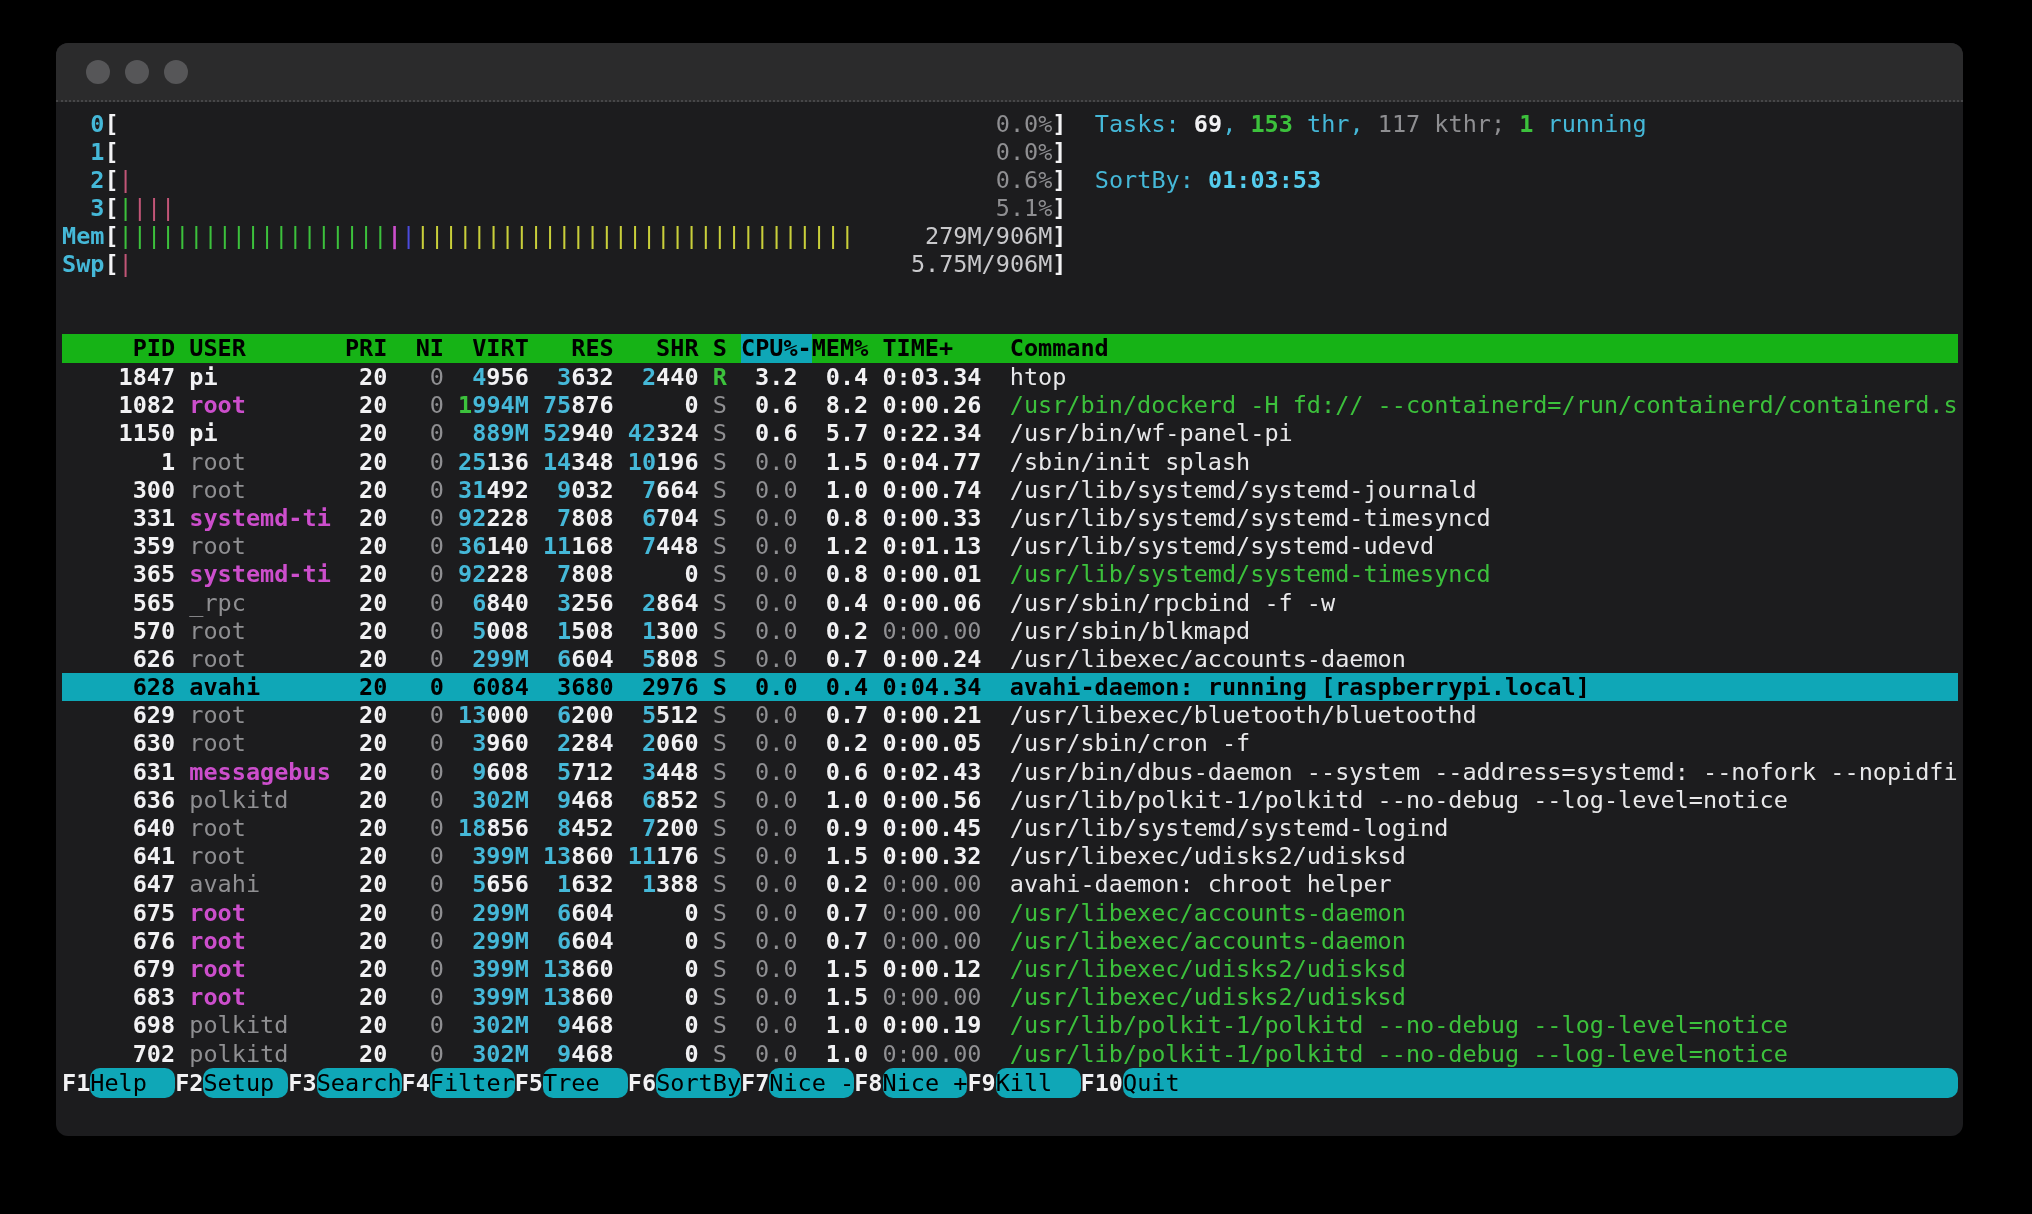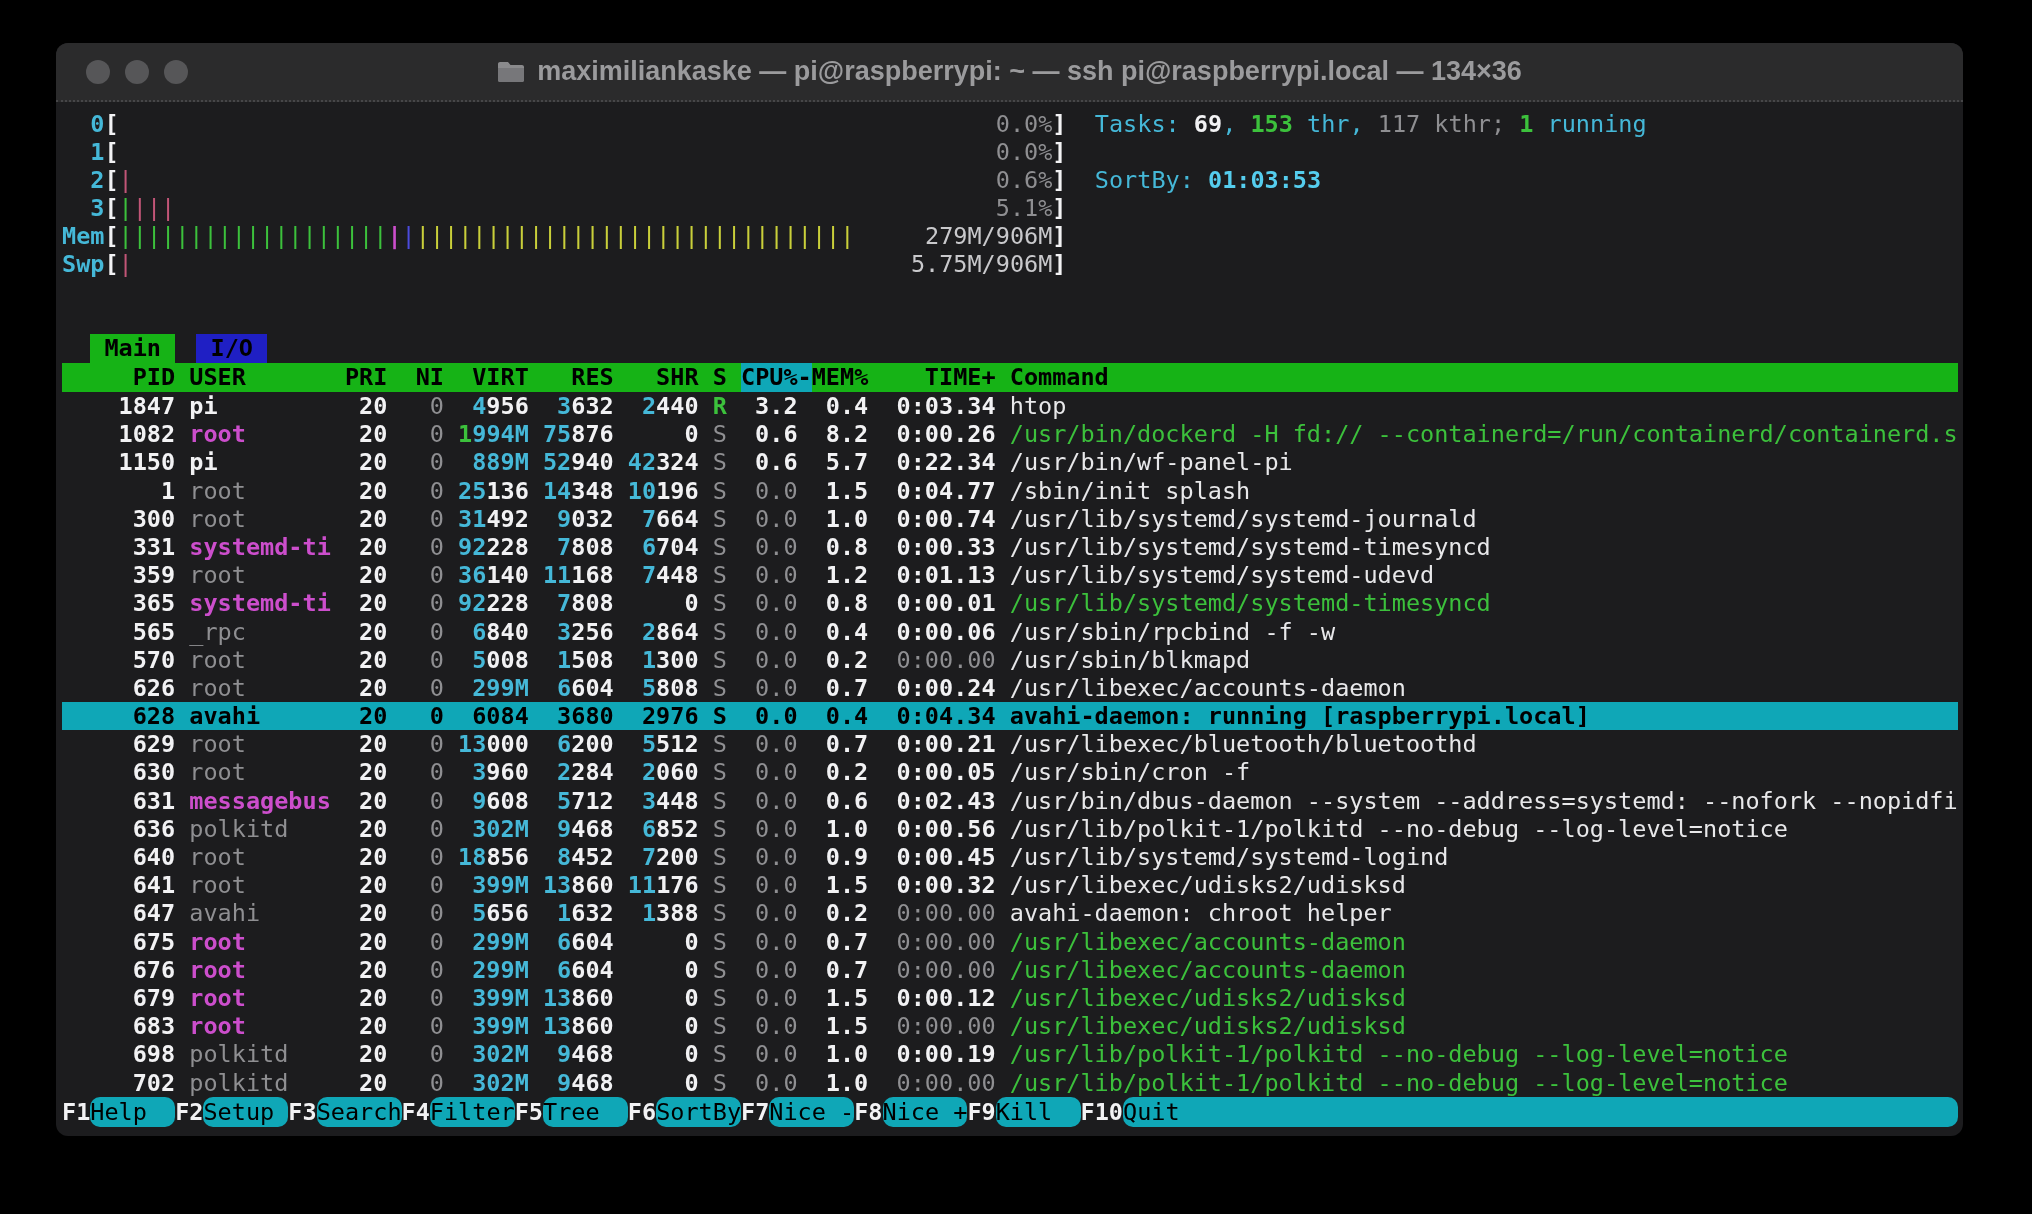--- a/index.html
+++ b/index.html
@@ -34,21 +34,21 @@
   .prow{height:28.2px;line-height:28.2px;}
   .row{display:flex;column-gap:1ch;width:134ch;white-space:pre;}
   .c-pid{width:8ch;text-align:right;}
   .c-user{width:10ch;}
   .c-pri{width:3ch;text-align:right;}
   .c-ni{width:3ch;text-align:right;}
   .c-virt,.c-res,.c-shr{width:5ch;text-align:right;}
   .c-s{width:1ch;}
   .c-cpu{width:4ch;text-align:right;overflow:visible;}
   .c-mem{width:4ch;text-align:right;}
-  .c-time{width:8ch;text-align:right;}
+  .c-time{width:8ch;}
   .c-cmd{flex:1;overflow:hidden;}
   .hl-sort{display:inline-block;width:5ch;background:#0fa7b7;text-align:left;}
   .sel{background:#0fa7b7;}
   .sel span{color:#000 !important;font-weight:bold;}
   
   .t-white{color:#f2f2f4;font-weight:bold;}
   .t-plain{color:#e8e8ea;}
   .t-gray{color:#8f8f92;}
   .t-lgray{color:#c9c9cc;}
   .t-cyan{color:#45b8d8;}
@@ -69,40 +69,32 @@
 </head>
 <body>
 
 <div class="window">
   <div class="titlebar">
     <div class="lights">
       <div class="light"></div>
       <div class="light"></div>
       <div class="light"></div>
     </div>
-    <div class="wtitle">
-      <svg class="ficon" viewBox="0 0 28 24">
-        <path fill="#8a8a8c" d="M1 4c0-1.1.9-2 2-2h8l2.5 3H25c1.1 0 2 .9 2 2v13c0 1.1-.9 2-2 2H3c-1.1 0-2-.9-2-2V4z"></path>
-        <path fill="#77777a" d="M1 8h26v12c0 1.1-.9 2-2 2H3c-1.1 0-2-.9-2-2V8z"></path>
-      </svg>
-      <span>maximiliankaske — pi@raspberrypi: ~ — ssh pi@raspberrypi.local — 134×36</span>
-    </div>
   </div>
 
   <div class="term">
     <div id="meter-lines">
         <div class="line"><span class="mlabel">0</span><span class="brk">[</span><span class="mbar"><span class="mval t-gray">0.0%</span></span><span class="brk">]</span><span class="minfo"><span class="t-cyan">Tasks: </span><span class="t-white">69</span><span class="t-cyan">, </span><span class="t-green">153</span><span class="t-cyan"> thr, </span><span class="t-gray">117 kthr</span><span class="t-gray">; </span><span class="t-green">1</span><span class="t-cyan"> running</span></span></div>
         <div class="line"><span class="mlabel">1</span><span class="brk">[</span><span class="mbar"><span class="mval t-gray">0.0%</span></span><span class="brk">]</span></div>
         <div class="line"><span class="mlabel">2</span><span class="brk">[</span><span class="mbar"><span class="t-rose">|</span><span class="mval t-gray">0.6%</span></span><span class="brk">]</span><span class="minfo"><span class="t-cyan">SortBy: </span><span class="t-cyanb">01:03:53</span></span></div>
         <div class="line"><span class="mlabel">3</span><span class="brk">[</span><span class="mbar"><span class="t-greenc">|</span><span class="t-rose">|||</span><span class="mval t-gray">5.1%</span></span><span class="brk">]</span></div>
         <div class="line"><span class="mlabel">Mem</span><span class="brk">[</span><span class="mbar"><span class="t-greenc">|||||||||||||||||||</span><span class="t-magenta">|</span><span class="t-blue">|</span><span class="t-yellow">|||||||||||||||||||||||||||||||</span><span class="mval t-lgray">279M/906M</span></span><span class="brk">]</span></div>
         <div class="line"><span class="mlabel">Swp</span><span class="brk">[</span><span class="mbar"><span class="t-rose">|</span><span class="mval t-lgray">5.75M/906M</span></span><span class="brk">]</span></div>
       </div>
     <div class="spacer"></div>
-    <div class="tabs" id="tabs"><span class="tab tab-main">Main</span><span class="tab tab-io">I/O</span></div>
     <div class="hdr row" id="hdr-row"><span class="c-pid">PID</span><span class="c-user">USER</span><span class="c-pri">PRI</span><span class="c-ni">NI</span><span class="c-virt">VIRT</span><span class="c-res">RES</span><span class="c-shr">SHR</span><span class="c-s">S</span><span class="c-cpu"><span class="hl-sort">CPU%-</span></span><span class="c-mem">MEM%</span><span class="c-time">TIME+</span><span class="c-cmd">Command</span></div>
     <div id="rows">
         <div class="prow row"><span class="c-pid"><span class="t-white">1847</span></span><span class="c-user"><span class="t-white">pi</span></span><span class="c-pri"><span class="t-white">20</span></span><span class="c-ni"><span class="t-gray">0</span></span><span class="c-virt"><span class="t-num">4</span><span class="t-white">956</span></span><span class="c-res"><span class="t-num">3</span><span class="t-white">632</span></span><span class="c-shr"><span class="t-num">2</span><span class="t-white">440</span></span><span class="c-s"><span class="t-green">R</span></span><span class="c-cpu"><span class="t-white">3.2</span></span><span class="c-mem"><span class="t-white">0.4</span></span><span class="c-time"><span class="t-white">0:03.34</span></span><span class="c-cmd"><span class="t-plain">htop</span></span></div>
         <div class="prow row"><span class="c-pid"><span class="t-white">1082</span></span><span class="c-user"><span class="t-magenta">root</span></span><span class="c-pri"><span class="t-white">20</span></span><span class="c-ni"><span class="t-gray">0</span></span><span class="c-virt"><span class="t-green">1</span><span class="t-num">994M</span></span><span class="c-res"><span class="t-num">75</span><span class="t-white">876</span></span><span class="c-shr"><span class="t-white">0</span></span><span class="c-s"><span class="t-gray">S</span></span><span class="c-cpu"><span class="t-white">0.6</span></span><span class="c-mem"><span class="t-white">8.2</span></span><span class="c-time"><span class="t-white">0:00.26</span></span><span class="c-cmd"><span class="t-greenc">/usr/bin/dockerd -H fd:// --containerd=/run/containerd/containerd.s</span></span></div>
         <div class="prow row"><span class="c-pid"><span class="t-white">1150</span></span><span class="c-user"><span class="t-white">pi</span></span><span class="c-pri"><span class="t-white">20</span></span><span class="c-ni"><span class="t-gray">0</span></span><span class="c-virt"><span class="t-num">889M</span></span><span class="c-res"><span class="t-num">52</span><span class="t-white">940</span></span><span class="c-shr"><span class="t-num">42</span><span class="t-white">324</span></span><span class="c-s"><span class="t-gray">S</span></span><span class="c-cpu"><span class="t-white">0.6</span></span><span class="c-mem"><span class="t-white">5.7</span></span><span class="c-time"><span class="t-white">0:22.34</span></span><span class="c-cmd"><span class="t-plain">/usr/bin/wf-panel-pi</span></span></div>
         <div class="prow row"><span class="c-pid"><span class="t-white">1</span></span><span class="c-user"><span class="t-gray">root</span></span><span class="c-pri"><span class="t-white">20</span></span><span class="c-ni"><span class="t-gray">0</span></span><span class="c-virt"><span class="t-num">25</span><span class="t-white">136</span></span><span class="c-res"><span class="t-num">14</span><span class="t-white">348</span></span><span class="c-shr"><span class="t-num">10</span><span class="t-white">196</span></span><span class="c-s"><span class="t-gray">S</span></span><span class="c-cpu"><span class="t-gray">0.0</span></span><span class="c-mem"><span class="t-white">1.5</span></span><span class="c-time"><span class="t-white">0:04.77</span></span><span class="c-cmd"><span class="t-plain">/sbin/init splash</span></span></div>
         <div class="prow row"><span class="c-pid"><span class="t-white">300</span></span><span class="c-user"><span class="t-gray">root</span></span><span class="c-pri"><span class="t-white">20</span></span><span class="c-ni"><span class="t-gray">0</span></span><span class="c-virt"><span class="t-num">31</span><span class="t-white">492</span></span><span class="c-res"><span class="t-num">9</span><span class="t-white">032</span></span><span class="c-shr"><span class="t-num">7</span><span class="t-white">664</span></span><span class="c-s"><span class="t-gray">S</span></span><span class="c-cpu"><span class="t-gray">0.0</span></span><span class="c-mem"><span class="t-white">1.0</span></span><span class="c-time"><span class="t-white">0:00.74</span></span><span class="c-cmd"><span class="t-plain">/usr/lib/systemd/systemd-journald</span></span></div>
         <div class="prow row"><span class="c-pid"><span class="t-white">331</span></span><span class="c-user"><span class="t-magenta">systemd-ti</span></span><span class="c-pri"><span class="t-white">20</span></span><span class="c-ni"><span class="t-gray">0</span></span><span class="c-virt"><span class="t-num">92</span><span class="t-white">228</span></span><span class="c-res"><span class="t-num">7</span><span class="t-white">808</span></span><span class="c-shr"><span class="t-num">6</span><span class="t-white">704</span></span><span class="c-s"><span class="t-gray">S</span></span><span class="c-cpu"><span class="t-gray">0.0</span></span><span class="c-mem"><span class="t-white">0.8</span></span><span class="c-time"><span class="t-white">0:00.33</span></span><span class="c-cmd"><span class="t-plain">/usr/lib/systemd/systemd-timesyncd</span></span></div>
         <div class="prow row"><span class="c-pid"><span class="t-white">359</span></span><span class="c-user"><span class="t-gray">root</span></span><span class="c-pri"><span class="t-white">20</span></span><span class="c-ni"><span class="t-gray">0</span></span><span class="c-virt"><span class="t-num">36</span><span class="t-white">140</span></span><span class="c-res"><span class="t-num">11</span><span class="t-white">168</span></span><span class="c-shr"><span class="t-num">7</span><span class="t-white">448</span></span><span class="c-s"><span class="t-gray">S</span></span><span class="c-cpu"><span class="t-gray">0.0</span></span><span class="c-mem"><span class="t-white">1.2</span></span><span class="c-time"><span class="t-white">0:01.13</span></span><span class="c-cmd"><span class="t-plain">/usr/lib/systemd/systemd-udevd</span></span></div>
         <div class="prow row"><span class="c-pid"><span class="t-white">365</span></span><span class="c-user"><span class="t-magenta">systemd-ti</span></span><span class="c-pri"><span class="t-white">20</span></span><span class="c-ni"><span class="t-gray">0</span></span><span class="c-virt"><span class="t-num">92</span><span class="t-white">228</span></span><span class="c-res"><span class="t-num">7</span><span class="t-white">808</span></span><span class="c-shr"><span class="t-white">0</span></span><span class="c-s"><span class="t-gray">S</span></span><span class="c-cpu"><span class="t-gray">0.0</span></span><span class="c-mem"><span class="t-white">0.8</span></span><span class="c-time"><span class="t-white">0:00.01</span></span><span class="c-cmd"><span class="t-greenc">/usr/lib/systemd/systemd-timesyncd</span></span></div>

